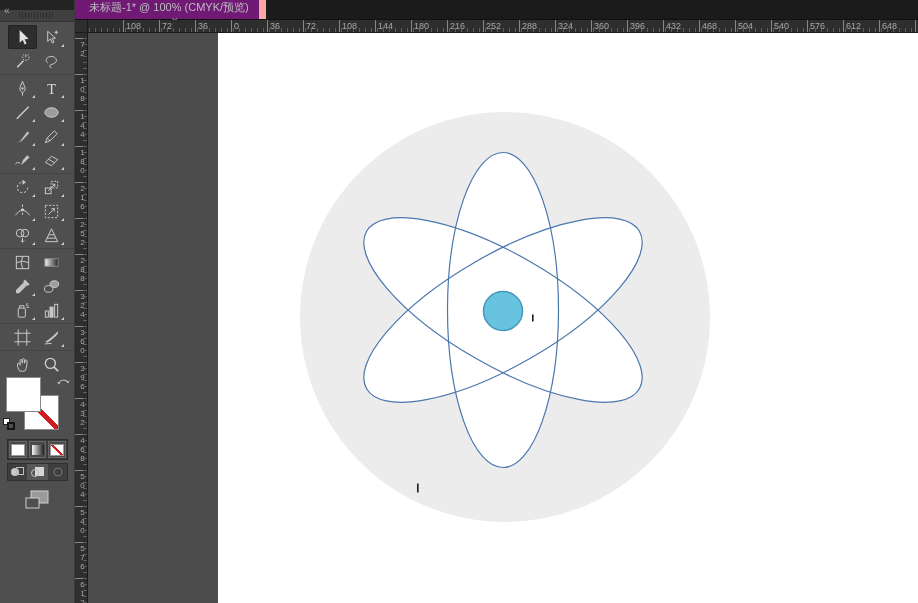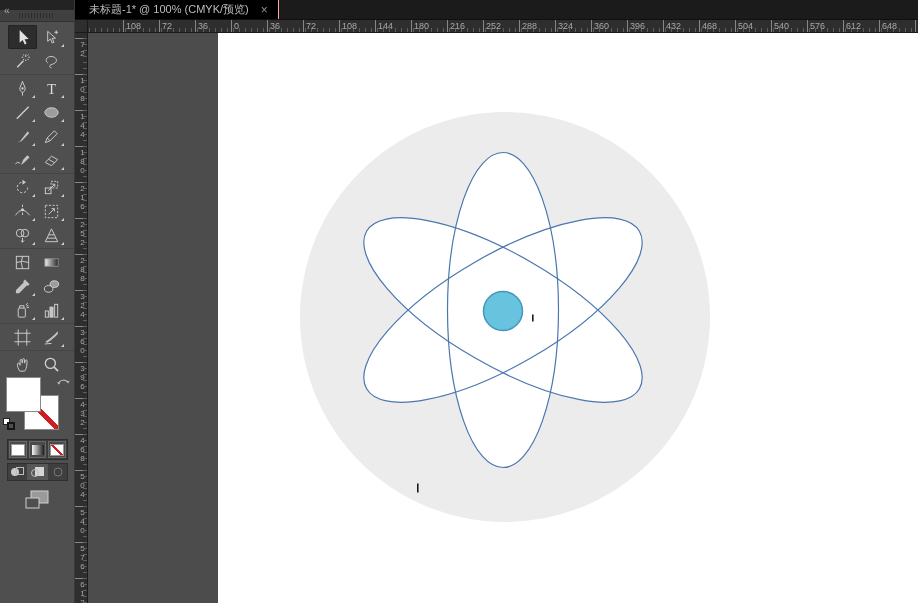--- a/index.html
+++ b/index.html
@@ -3,22 +3,22 @@
 <meta charset="utf-8">
 <style>
   html,body{margin:0;padding:0;width:918px;height:603px;overflow:hidden;
     background:#4c4c4c;font-family:"Liberation Sans",sans-serif;-webkit-font-smoothing:antialiased;}
   *{box-sizing:border-box}
   button{margin:0;padding:0;border:none;background:none;font-family:inherit;cursor:pointer}
 
   
   #tabbar{position:absolute;left:75px;top:0;right:0;height:20px;background:#1b1b1b;
     display:flex;align-items:stretch;border-bottom:1px solid #101010;}
-  .tab{display:flex;align-items:center;padding:0 10px 0 14px;background:#000000;
-    border-right:1px solid #fca5a5;max-width:230px;}
+  .tab{display:flex;align-items:center;padding:0 10px 0 14px;background:#701a75;
+    border-right:7px solid #fca5a5;max-width:230px;flex-direction:column;}
   .tab-title{font-size:11px;color:#bdbdbd;white-space:nowrap;}
   .tab-close{font-size:12px;color:#8f8f8f;margin-left:12px;line-height:1;}
 
   
   #corner{position:absolute;left:75px;top:20px;width:13px;height:13px;background:#2e2e2e;
     border-right:1px solid #1a1a1a;border-bottom:1px solid #1a1a1a;}
   #hruler{position:absolute;left:88px;top:20px;right:0;height:13px;background:#2e2e2e;
     border-bottom:1px solid #1a1a1a;overflow:hidden;
     background-image:repeating-linear-gradient(to right,#5d5d5d 0 1px,transparent 1px 6px);
     background-size:100% 4px;background-position:-5px bottom;background-repeat:no-repeat;}

